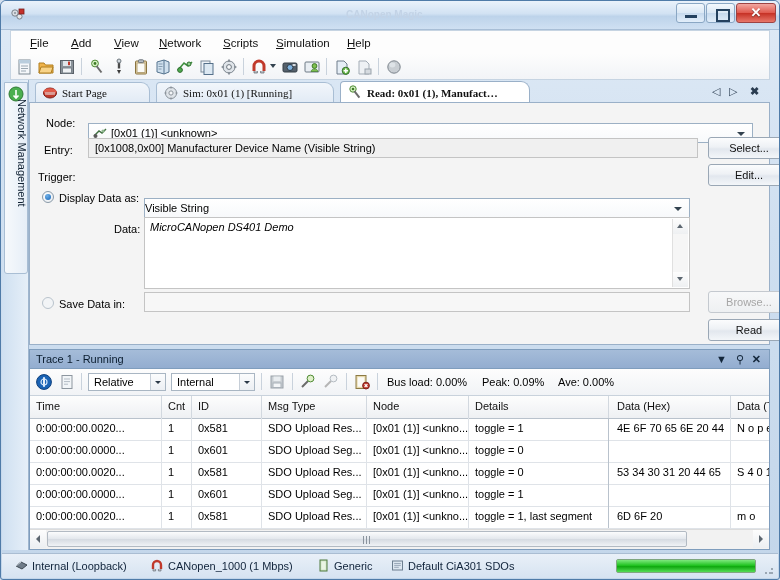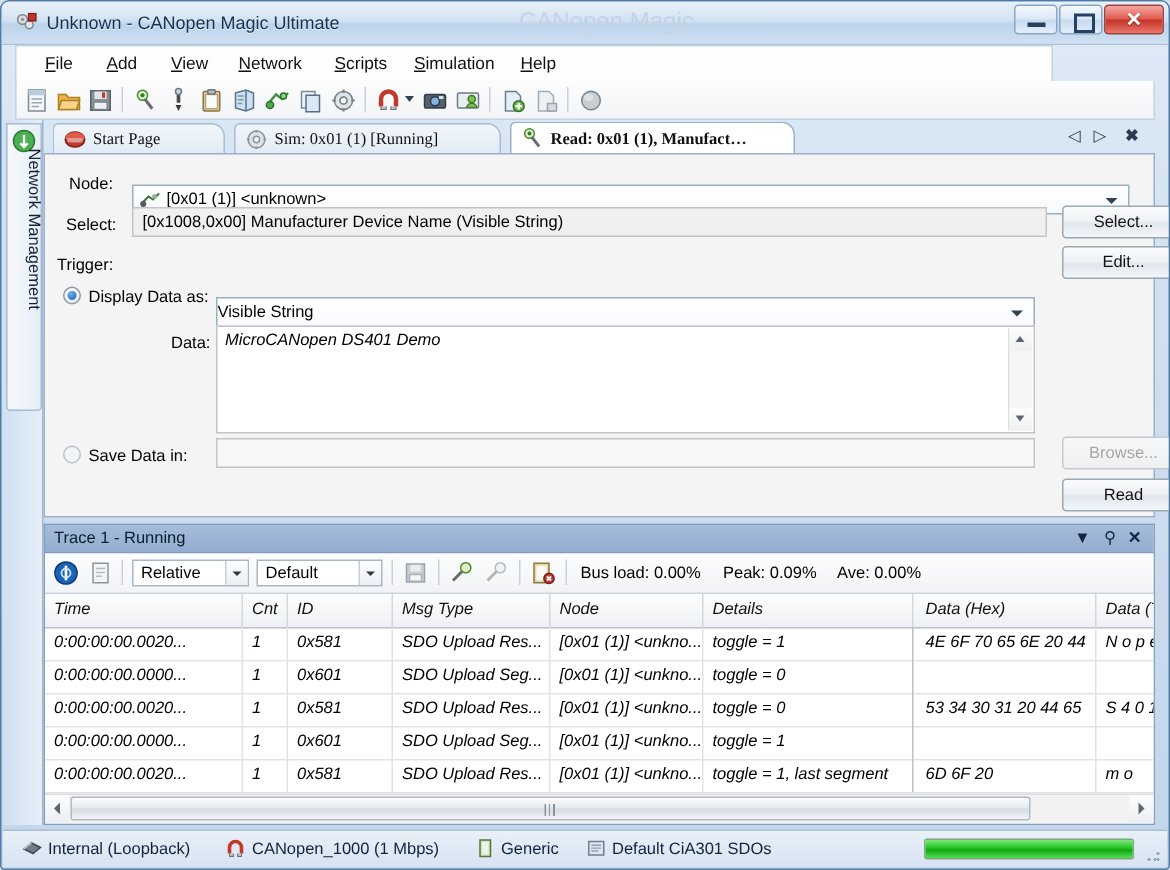--- a/index.html
+++ b/index.html
@@ -28,21 +28,21 @@
   #title-icon{
     position:absolute;left:9px;top:6px;width:16px;height:16px;
   }
   #title-text{
     position:absolute;left:30px;top:6px;height:16px;line-height:16px;
     font-size:12px;color:#15314f;white-space:nowrap;
     text-shadow:0 1px 0 rgba(255,255,255,.75);
   }
   #title-ghost{
     position:absolute;left:345px;top:7px;height:14px;line-height:14px;
-    font-size:16px;color:#c3d3e6;white-space:nowrap;
+    font-size:10px;color:#c3d3e6;white-space:nowrap;font-weight:bold;
   }
   .winbtn{
     position:absolute;top:2px;height:20px;width:29px;
     border:1px solid #8aa7c4;border-radius:3px;
     background:linear-gradient(180deg,#f3f8fd 0%,#dbe8f5 48%,#c7daee 52%,#e2eefa 100%);
     box-sizing:border-box;
   }
   #btn-min{left:675px;}
   #btn-max{left:705px;}
   #btn-close{left:735px;width:40px;
@@ -53,21 +53,21 @@
   #btn-min i{left:8px;top:11px;width:12px;height:3px;background:#24415f;border:none;}
   #btn-max i{left:9px;top:5px;width:10px;height:9px;border:2px solid #24415f;background:transparent;}
   #btn-close .x{
     position:absolute;left:0;top:0;width:100%;height:100%;
     line-height:18px;text-align:center;font-size:13px;font-weight:bold;color:#fff;
     text-shadow:0 1px 1px rgba(0,0,0,.45);
     font-family:"Liberation Sans", sans-serif;
   }
   
   #menubar{
-    position:absolute;left:9px;top:29px;width:692px;height:24px;
+    position:absolute;left:9px;top:29px;width:760px;height:24px;
     background:#fdfdfd;border:1px solid #c6d4e2;border-bottom:none;
     box-sizing:border-box;
   }
   .menuitem{
     position:absolute;top:3px;height:18px;line-height:18px;
     padding:0 7px;font-size:11.5px;color:#111;white-space:nowrap;
   }
   .menuitem u{text-decoration:underline;}
   
   #toolbar{
@@ -192,21 +192,21 @@
     position:absolute;top:4px;height:18px;box-sizing:border-box;
     background:#fff;border:1px solid #a9b6c3;
     font-size:11px;line-height:16px;padding-left:5px;color:#000;
   }
   .ttb-combo .cb{position:absolute;right:0;top:0;width:14px;height:16px;
     border-left:1px solid #c6ced7;background:linear-gradient(180deg,#fbfcfd,#eceff3);}
   .ttb-combo .cb::after{content:"";position:absolute;left:4px;top:7px;width:0;height:0;
     border-left:3px solid transparent;border-right:3px solid transparent;border-top:3px solid #2b3947;}
   #busstats{position:absolute;top:7px;font-size:11px;color:#000;white-space:nowrap;}
   
-  #tbl{position:absolute;left:0;top:46px;right:0;bottom:20px;overflow:hidden;background:#fff;font-style:italic;}
+  #tbl{position:absolute;left:0;top:46px;right:0;bottom:20px;overflow:hidden;background:#fff;}
   #thead{position:absolute;left:0;top:0;right:0;height:22px;
     background:linear-gradient(180deg,#fdfdfd 0%,#eef0f3 100%);
     border-bottom:1px solid #b9c2cc;}
   .th{position:absolute;top:0;height:22px;line-height:21px;
     font-size:11px;color:#111;padding-left:6px;box-sizing:border-box;
     border-right:1px solid #d2d8df;white-space:nowrap;overflow:hidden;}
   .trow{position:absolute;left:0;right:0;height:22px;border-bottom:1px solid #dfe3e8;}
   .td{position:absolute;top:0;height:22px;line-height:21px;
     font-size:11px;color:#000;padding-left:6px;box-sizing:border-box;
     border-right:1px solid #dfe3e8;white-space:nowrap;overflow:hidden;}
@@ -255,21 +255,20 @@
 
 <div id="window">
 
   <div id="titlebar">
     <svg id="title-icon" viewBox="0 0 16 16">
       <circle cx="5" cy="6" r="3.2" fill="#d9dde2" stroke="#7b838c" stroke-width="1"></circle>
       <circle cx="5" cy="6" r="1.1" fill="#8d959e"></circle>
       <circle cx="9.5" cy="9.5" r="2.6" fill="#e2e6ea" stroke="#7b838c" stroke-width="1"></circle>
       <rect x="9" y="2" width="5" height="5" fill="#c4302b" stroke="#7a1f1b" stroke-width="0.8"></rect>
     </svg>
-    <div id="title-text">Unknown - CANopen Magic Ultimate</div>
     <div id="title-ghost">CANopen Magic</div>
 
     <div class="winbtn" id="btn-min">
       <i></i>
     </div>
     <div class="winbtn" id="btn-max">
       <i></i>
     </div>
     <div class="winbtn" id="btn-close">
       <span class="x">✕</span>
@@ -418,21 +417,21 @@
     <div class="fcombo" style="left:58px;top:8px;width:665px">
       <svg style="position:absolute;left:4px;top:3px;width:14px;height:14px" viewBox="0 0 14 14">
         <path d="M1 9l5-5 3 2 4-4" stroke="#3f6f3f" stroke-width="1.4" fill="none"></path>
         <circle cx="2.5" cy="9" r="2" fill="#5a5a5a"></circle>
         <circle cx="10" cy="4" r="1.6" fill="#8fb88f"></circle>
       </svg>
       <span style="position:absolute;left:22px;top:0;line-height:18px">[0x01 (1)] &lt;unknown&gt;</span>
       <span class="caret"></span>
     </div>
 
-    <div class="flabel" style="left:14px;top:40px">Select:</div>
+    <div class="flabel" style="left:14px;top:40px">Entry:</div>
     <div class="ftext" style="left:58px;top:35px;width:610px">[0x1008,0x00] Manufacturer Device Name (Visible String)</div>
     <div class="btn" style="left:678px;top:34px;width:82px">Select...</div>
 
     <div class="flabel" style="left:8px;top:67px">Trigger:</div>
     <div class="btn" style="left:678px;top:61px;width:82px">Edit...</div>
 
     <div class="radio on" style="left:12px;top:88px"></div>
     <div class="flabel" style="left:29px;top:88px">Display Data as:</div>
     <div class="fcombo" style="left:114px;top:83px;width:546px">
       <span style="position:absolute;left:0;top:0;line-height:18px;padding-left:0">Visible String</span>
@@ -478,21 +477,21 @@
         <rect x="4" y="2.5" width="10" height="13" fill="#f2f5f8" stroke="#8d969f"></rect>
         <path d="M6 6h6M6 8.6h6M6 11.2h4" stroke="#b3bcc5" stroke-width="1"></path>
       </svg>
       <div class="tbsep" style="left:51px;top:4px;height:17px;position:absolute;width:1px;background:#c9d2dc"></div>
 
       <div class="ttb-combo" style="left:58px;width:78px">
         <span>Relative</span>
         <span class="cb"></span>
       </div>
       <div class="ttb-combo" style="left:141px;width:84px">
-        <span>Default</span>
+        <span>Internal</span>
         <span class="cb"></span>
       </div>
 
       <div style="position:absolute;left:231px;top:4px;width:1px;height:17px;background:#c9d2dc"></div>
       <svg style="position:absolute;left:238px;top:4px;width:18px;height:18px" viewBox="0 0 18 18">
         <rect x="3" y="3" width="12" height="12" fill="#c9ced3" stroke="#9aa2aa"></rect>
         <rect x="5.5" y="3.5" width="7" height="4.5" fill="#e9edf0"></rect>
         <rect x="5" y="10" width="8" height="4.5" fill="#f3f5f7" stroke="#a9b1b9"></rect>
       </svg>
       <div style="position:absolute;left:262px;top:4px;width:1px;height:17px;background:#c9d2dc"></div>

